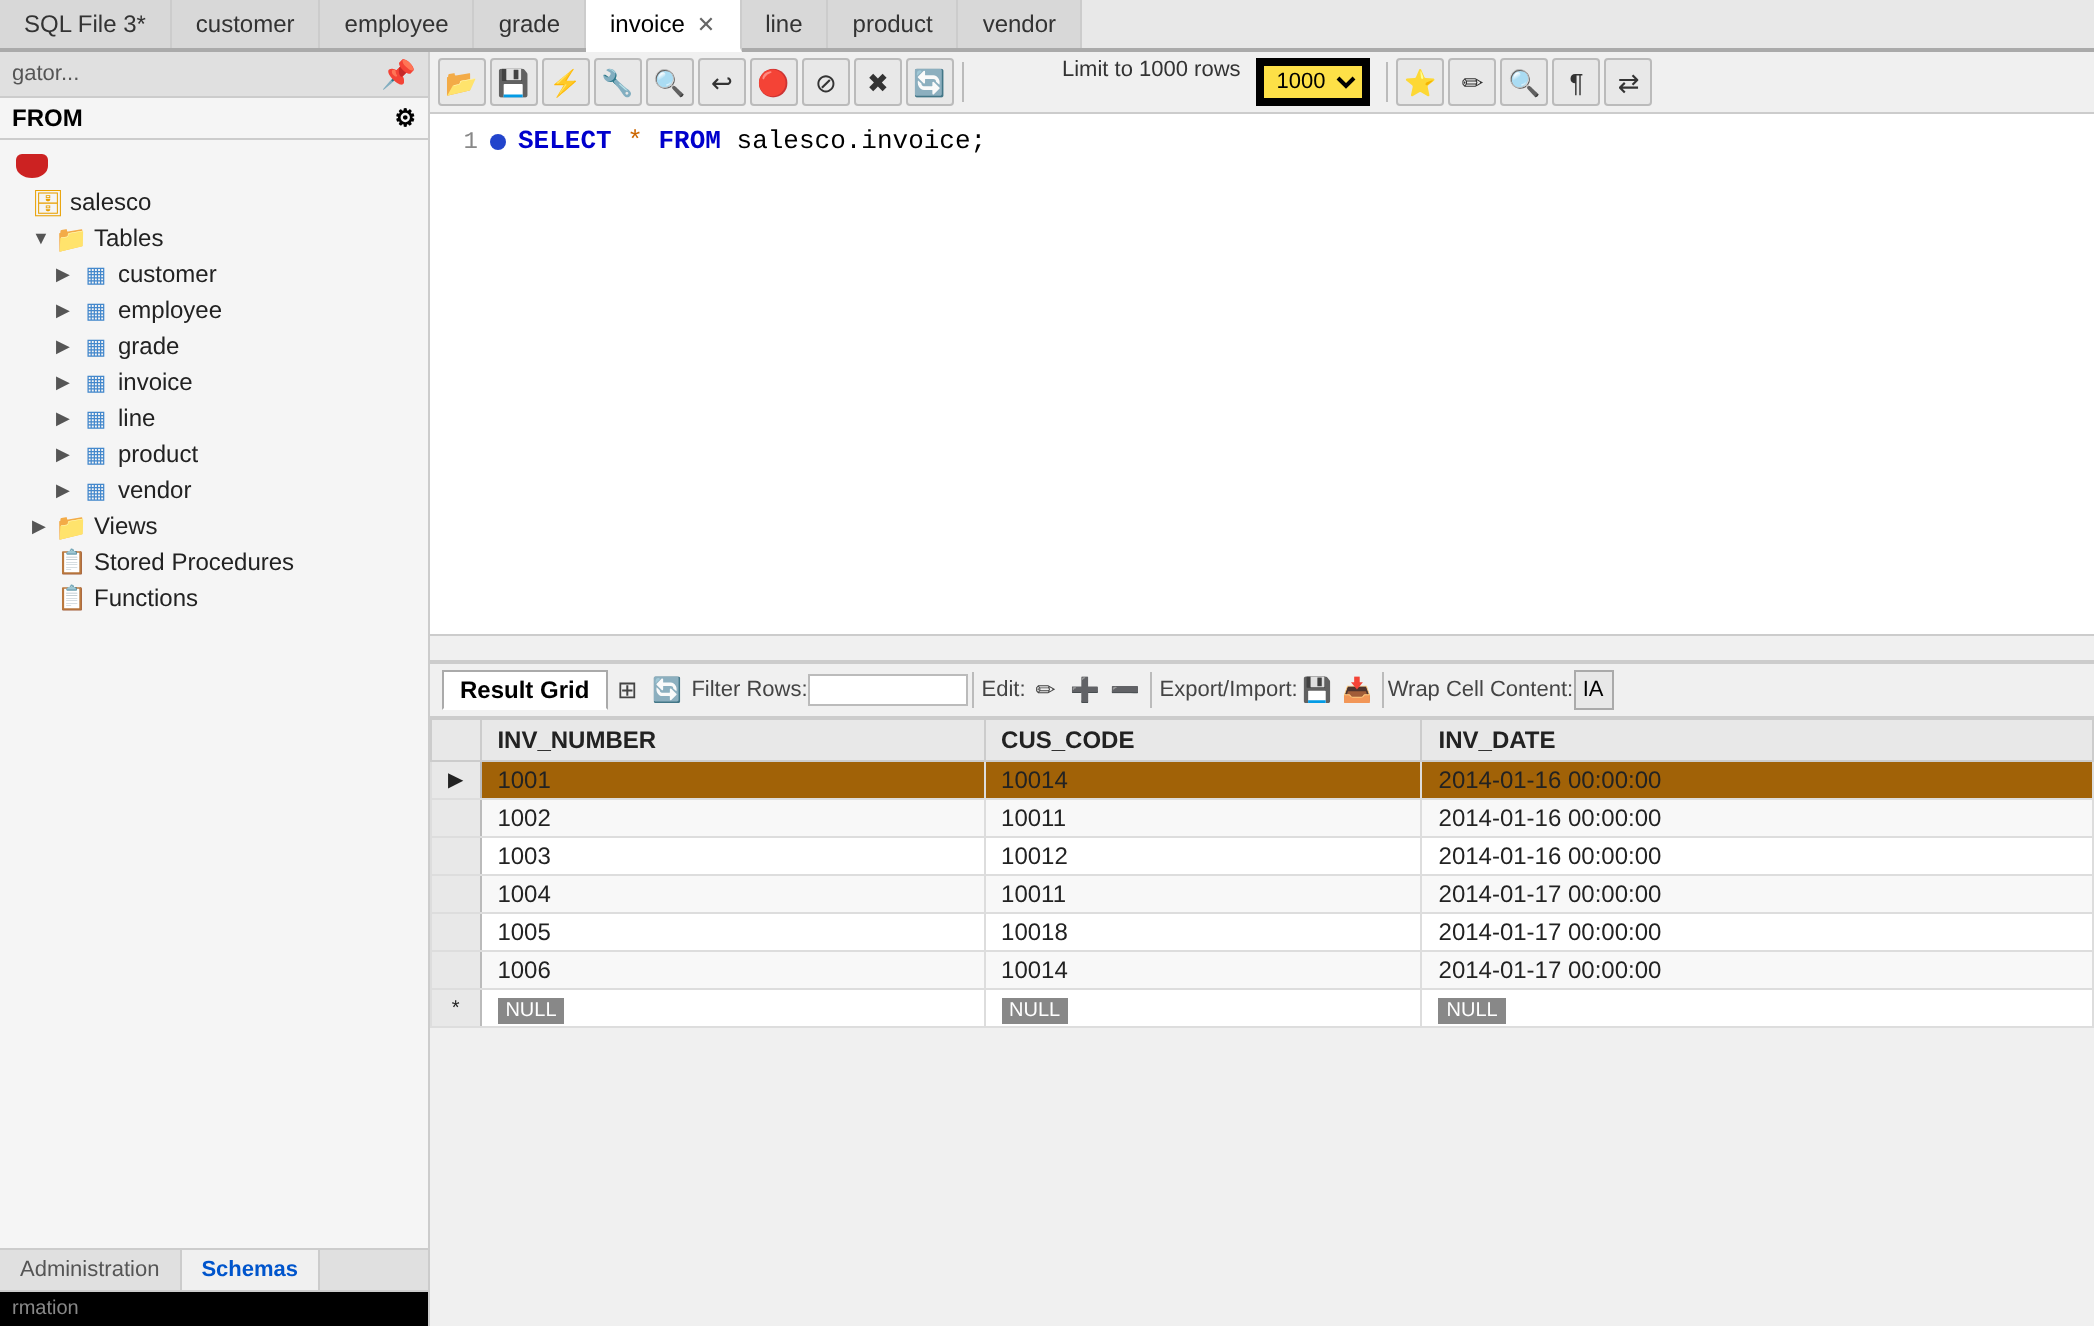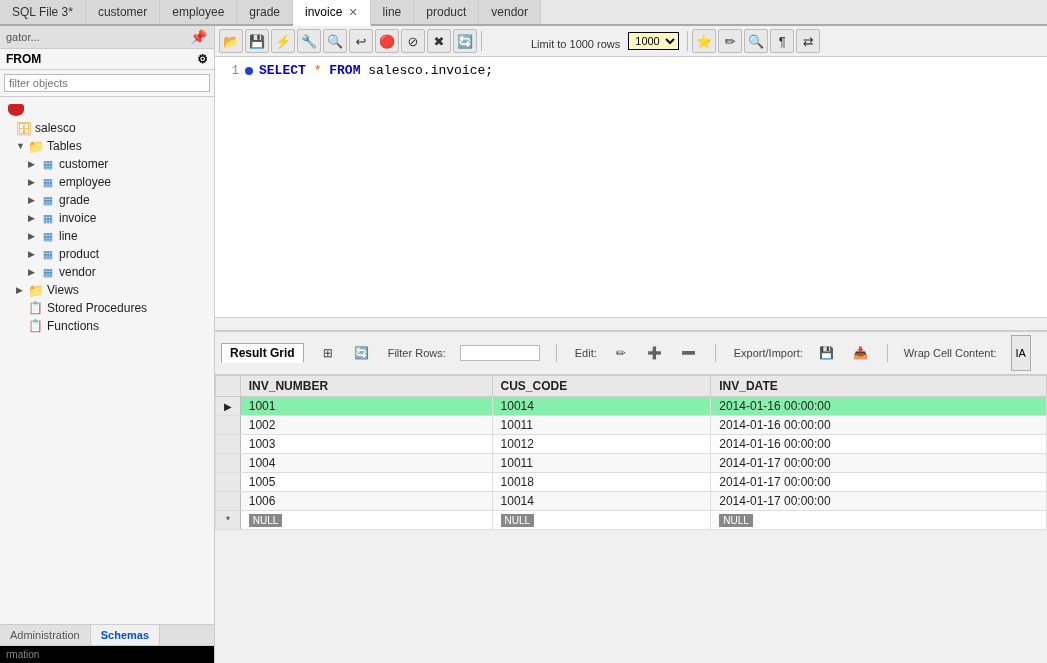--- a/index.html
+++ b/index.html
@@ -164,29 +164,29 @@
       border-radius: 2px;
     }
     .toolbar-sep {
       width: 1px;
       height: 20px;
       background: #bbb;
       margin: 0 2px;
     }
     .toolbar-limit {
       display: flex;
-      align-items: flex-end;
+      align-items: flex-start;
       margin: 0 4px;
       font-size: 11px;
       padding-left: 41px;
     }
     .toolbar-limit select {
       font-size: 11px;
-      border: 1px solid #000000;
-      background: #fef9c3;
+      border: 4px solid #000000;
+      background: #fde047;
       padding: 1px 2px;
     }
     .toolbar-limit span {
       margin-right: 4px;
       color: #333;
     }
 
     
     .sql-editor {
       flex: 1;
@@ -236,21 +236,21 @@
       flex-direction: column;
       overflow: hidden;
       border-top: 1px solid #ccc;
     }
     .result-toolbar {
       display: flex;
       align-items: center;
       padding: 3px 6px;
       background: #f0f0f0;
       border-bottom: 1px solid #ccc;
-      gap: 14px;
+      gap: 0;
       flex-shrink: 0;
       flex-wrap: wrap;
     }
     .result-tab {
       padding: 2px 8px;
       font-size: 12px;
       font-weight: bold;
       border: 1px solid #aaa;
       background: #e0e0e0;
       cursor: pointer;
@@ -282,21 +282,21 @@
       height: 18px;
       background: #bbb;
       margin: 0 2px;
     }
     .result-wrap-label {
       font-size: 11px;
       color: #444;
     }
     .result-wrap-icon {
       width: 20px;
-      height: 36px;
+      height: 20px;
       border: 1px solid #aaa;
       display: flex;
       align-items: center;
       justify-content: center;
       font-size: 11px;
       background: #e8e8e8;
       cursor: pointer;
     }
 
     
@@ -321,21 +321,21 @@
       top: 0;
     }
     .data-table td {
       border: 1px solid #ddd;
       padding: 2px 8px;
       white-space: nowrap;
       color: #222;
     }
     .data-table tr:nth-child(even) td { background: #f8f8f8; }
     .data-table tr:nth-child(odd) td { background: #ffffff; }
-    .data-table tr.current-row td { background: #86efac; }
+    .data-table tr.current-row td { background: #a16207; }
     .row-indicator {
       width: 16px;
       text-align: center;
       background: #e8e8e8 !important;
       border-right: 1px solid #bbb !important;
       color: #555;
       font-size: 10px;
     }
     .null-cell {
       background: #888 !important;
@@ -378,23 +378,20 @@
 <div class="main-layout">
 
   <div class="sidebar">
     <div class="sidebar-header">
       <span>gator...</span>
       <span style="font-size:14px;cursor:pointer;">📌</span>
     </div>
     <div style="padding:3px 6px;font-size:12px;font-weight:bold;border-bottom:1px solid #ccc;display:flex;align-items:center;justify-content:space-between;">
       <span>FROM</span>
       <span style="font-size:12px;cursor:pointer;">⚙</span>
-    </div>
-    <div class="sidebar-filter">
-      <input type="text" placeholder="filter objects" style="">
     </div>
     <div class="sidebar-tree">
 
       <div class="tree-item" style="padding-left:8px;">
         <span class="tree-icon">
           <span style="display:inline-block;width:18px;height:12px;background:#cc2222;border-radius:3px 3px 50% 50%;"></span>
         </span>
       </div>
 
       <div class="tree-item" style="padding-left:4px;">

